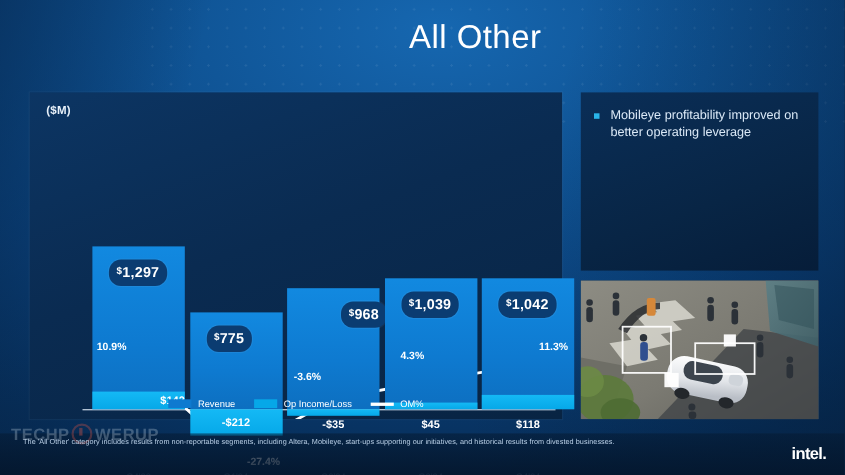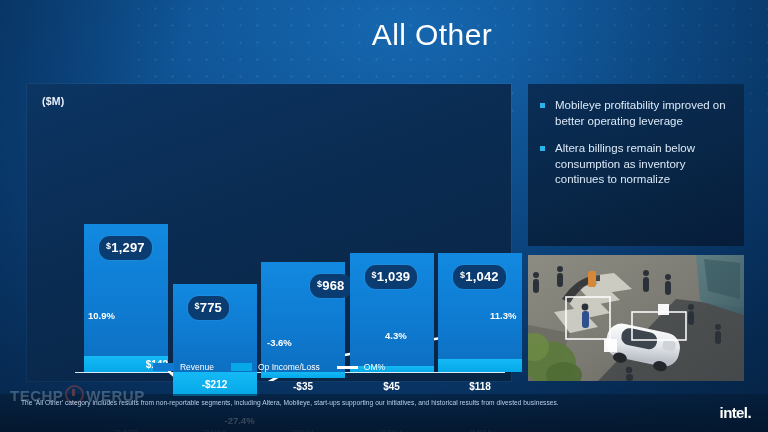--- a/index.html
+++ b/index.html
@@ -260,21 +260,21 @@
         <div class="bar-rev" style="left: 234px; width: 84px; top: 178px; height: 110px;"></div>
         <div class="rev-label" style="left: 249px; top: 190px; margin-left: 34px;"><span class="cur">$</span>968</div>
         <div class="bar-op" style="left: 234px; width: 84px; top: 288px; height: 6px;"></div>
         <div class="op-label" style="left: 234px; width: 84px; top: 297px;">-$35</div>
         <div class="pct-label" style="left: 240px; top: 252.733px;">-3.6%</div>
         <div class="xtick" style="left: 234px; width: 84px; top: 344px;">Q2'24</div>
         <div class="bar-rev" style="left: 322.5px; width: 84px; top: 169px; height: 119px;"></div>
         <div class="rev-label" style="left: 337.5px; top: 181px;"><span class="cur">$</span>1,039</div>
         <div class="bar-op" style="left: 322.5px; width: 84px; top: 282px; height: 6px;"></div>
         <div class="op-label" style="left: 322.5px; width: 84px; top: 297px;">$45</div>
-        <div class="pct-label" style="left: 358px; top: 234.181px; margin-top: 12px;">4.3%</div>
+        <div class="pct-label" style="left: 337px; top: 234.181px;">4.3%</div>
         <div class="xtick" style="left: 322.5px; width: 84px; top: 344px;">Q3'24</div>
         <div class="bar-rev" style="left: 411px; width: 84px; top: 169px; height: 119px;"></div>
         <div class="rev-label" style="left: 426px; top: 181px;"><span class="cur">$</span>1,042</div>
         <div class="bar-op" style="left: 411px; width: 84px; top: 275px; height: 13px;"></div>
         <div class="op-label" style="left: 411px; width: 84px; top: 297px;">$118</div>
         <div class="pct-label" style="left: 463px; top: 225.514px;">11.3%</div>
         <div class="xtick" style="left: 411px; width: 84px; top: 344px;">Q4'24</div>
       </div>
 
     <div id="legend">
@@ -291,24 +291,20 @@
         <span>OM%</span>
       </div>
     </div>
   </div>
 
   <div id="bullets-panel">
     <ul id="bullets">
       <li>
         <span class="bullet-sq"></span>
         <span>Mobileye profitability improved on better operating leverage</span>
-      </li>
-      <li>
-        <span class="bullet-sq"></span>
-        <span>Altera billings remain below consumption as inventory continues to normalize</span>
       </li>
     </ul>
   </div>
 
   <div id="photo-panel">
     <svg id="photo-svg" width="216" height="126" viewBox="0 0 216 126">
       <defs>
         <linearGradient id="roadg" x1="0" y1="0" x2="1" y2="1">
           <stop offset="0%" stop-color="#8d8c83"></stop>
           <stop offset="55%" stop-color="#7b7a72"></stop>

